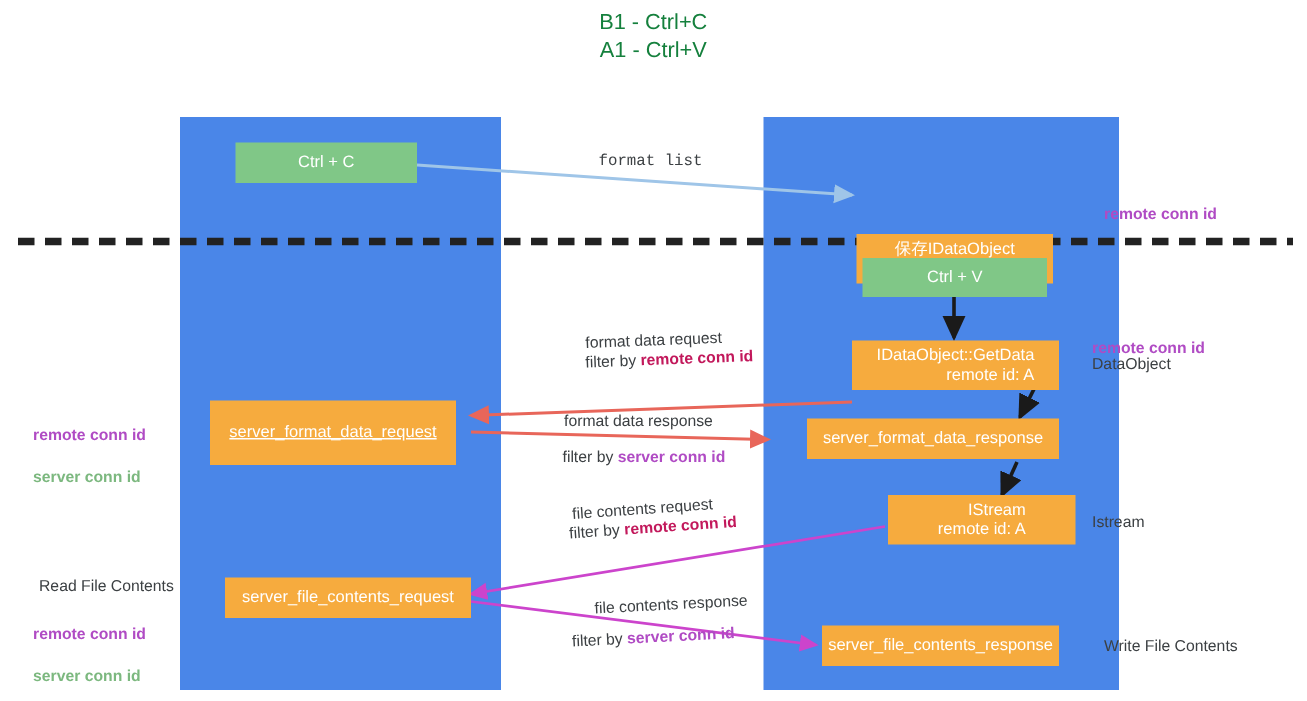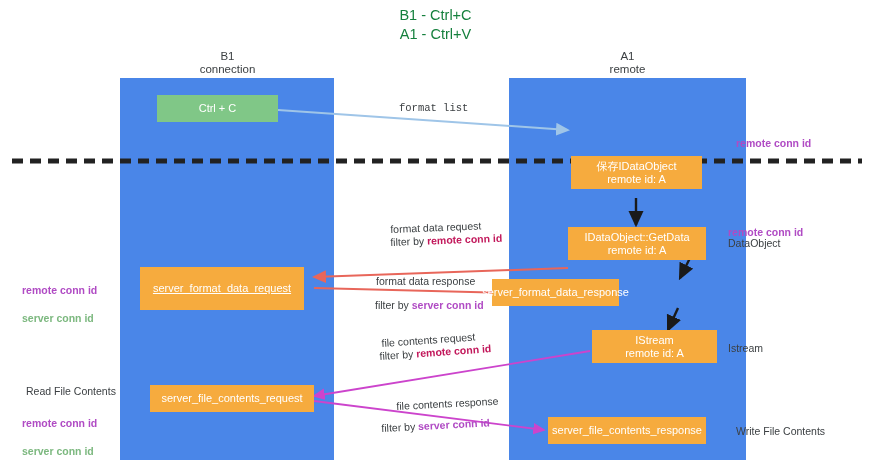--- a/index.html
+++ b/index.html
@@ -21,21 +21,21 @@
   .col-head{
     position:absolute;text-align:center;font-size:11.5px;line-height:13px;
     color:#3c4043;white-space:pre-line;
   }
 
   .lane{position:absolute;background:#4a86e8;}
 
   .node{
     position:absolute;box-sizing:border-box;
     display:flex;align-items:center;justify-content:center;
-    text-align:center;color:#ffffff;font-size:11px;line-height:13px;
+    text-align:right;color:#ffffff;font-size:11px;line-height:13px;
     white-space:pre-line;padding:2px 0;
   }
   .node.orange{background:#f6ab3e;}
   .node.green{background:#80c787;}
 
   .edge-label{
     position:absolute;font-size:10.5px;line-height:14px;color:#3c4043;
     white-space:nowrap;
   }
   .edge-label .hl-remote{color:#c2185b;font-weight:bold;}
@@ -92,37 +92,34 @@
     <path d="M678,308 L668,330" stroke="#1a1a1a" stroke-width="2.4" fill="none" marker-end="url(#ar-dark)"></path>
 
     <path d="M590,351 L314,396" stroke="#cc44cc" stroke-width="1.8" fill="none" marker-end="url(#ar-mag)"></path>
 
     <path d="M314,401 L544,430" stroke="#cc44cc" stroke-width="1.8" fill="none" marker-end="url(#ar-mag)"></path>
   </svg>
 
   <div class="title">B1 - Ctrl+C
 A1 - Ctrl+V</div>
 
-  <div class="col-head" style="left:150px;top:50px;width:155px;">B1
-connection</div>
-  <div class="col-head" style="left:545px;top:50px;width:165px;">A1
-remote</div>
 
   <div class="node green" style="left:157px;top:95px;width:121px;height:27px;">Ctrl + C</div>
 
   <div class="node orange" style="left:571px;top:116px;width:131px;height:33px;margin-top:40px;">保存IDataObject
 remote id: A</div>
 
+  <div class="node green" style="left:575px;top:172px;width:123px;height:26px;">Ctrl + V</div>
 
   <div class="node orange" style="left:568px;top:227px;width:138px;height:33px;">IDataObject::GetData
 remote id: A</div>
 
   <div class="node orange" style="left:140px;top:267px;width:164px;height:43px;text-decoration:underline;">server_format_data_request</div>
 
-  <div class="node orange" style="left:492px;top:279px;width:127px;height:27px;">server_format_data_response</div>
+  <div class="node orange" style="left:538px;top:279px;width:168px;height:27px;">server_format_data_response</div>
 
   <div class="node orange" style="left:592px;top:330px;width:125px;height:33px;">IStream
 remote id: A</div>
 
   <div class="node orange" style="left:548px;top:417px;width:158px;height:27px;">server_file_contents_response</div>
 
   <div class="node orange" style="left:150px;top:385px;width:164px;height:27px;">server_file_contents_request</div>
 
   <div class="edge-label" style="left:399px;top:101px;font-family:Liberation Mono, monospace;">format list</div>
 

